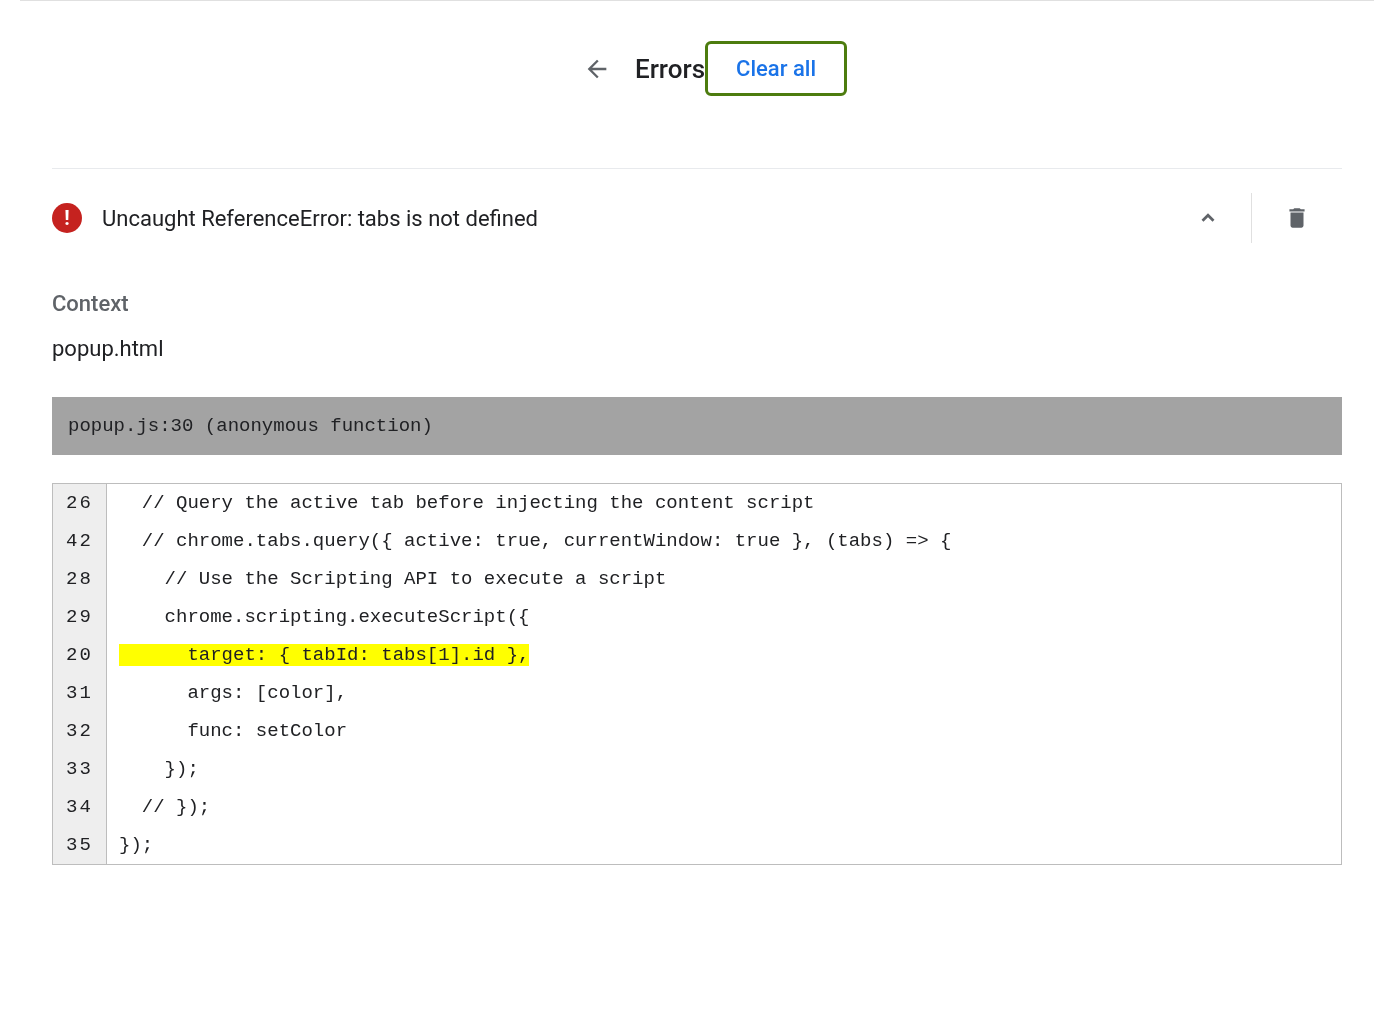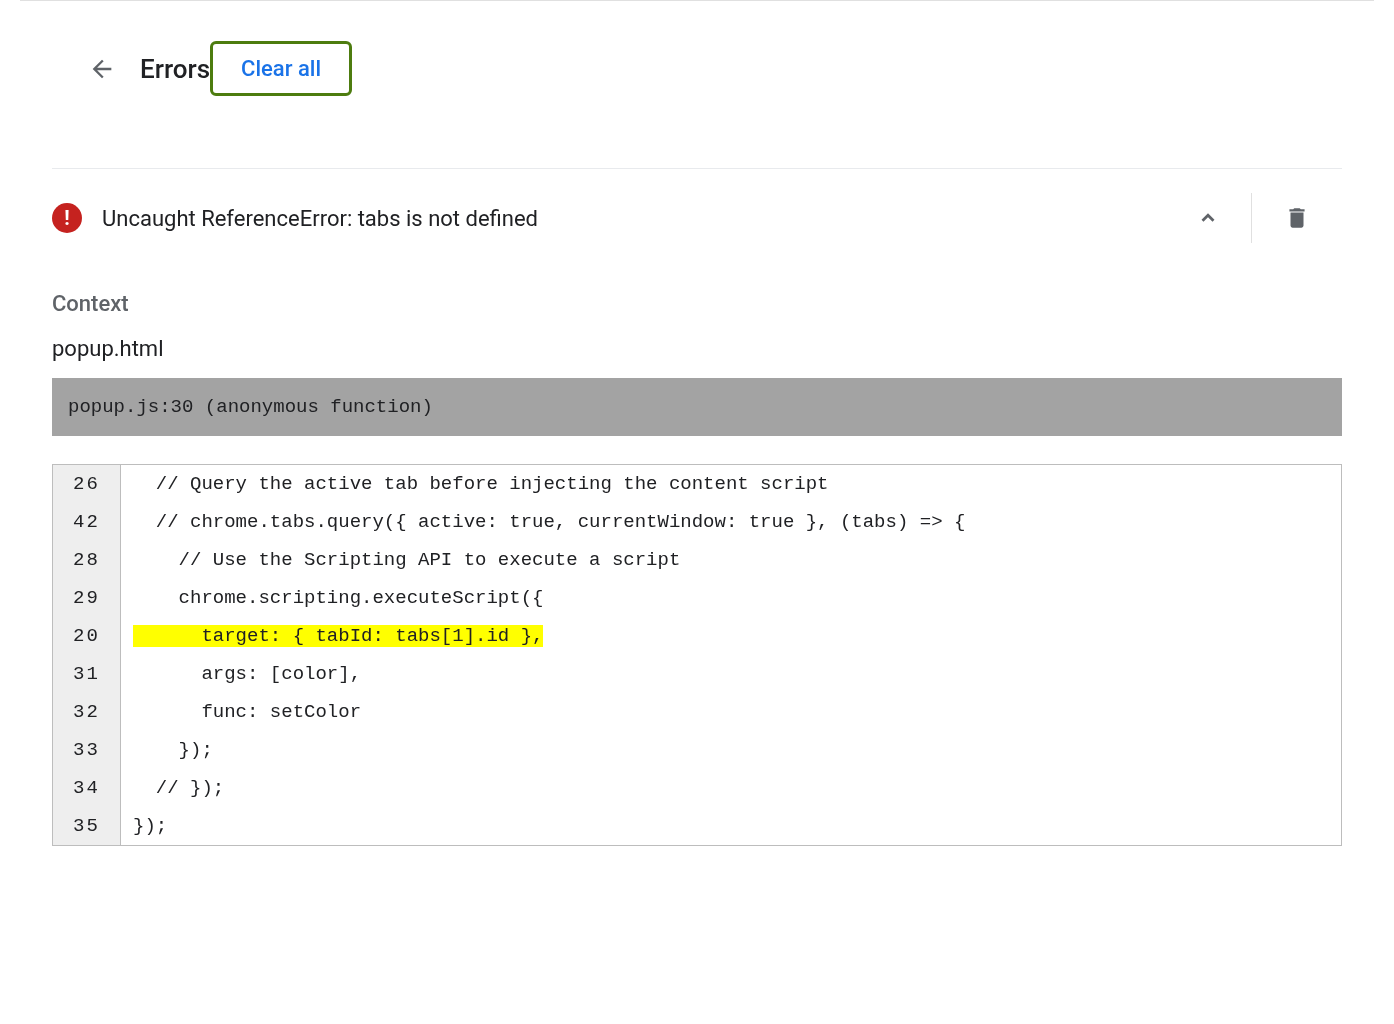--- a/index.html
+++ b/index.html
@@ -14,21 +14,21 @@
       height: 1024px;
     }
     .container {
       padding: 40px 32px;
       border-top: 1px solid #e0e0e0;
       margin: 0 20px;
     }
     .header-row {
       display: flex;
       align-items: center;
-      justify-content: flex-start;
+      justify-content: center;
       margin-bottom: 24px;
       padding-bottom: 48px;
     }
     .header-left {
       display: flex;
       align-items: center;
       gap: 24px;
     }
     .back-btn {
       cursor: pointer;
@@ -119,21 +119,21 @@
     .section-label {
       font-size: 22px;
       font-weight: 500;
       color: #5f6368;
       margin-top: 24px;
       margin-bottom: 20px;
     }
     .context-value {
       font-size: 22px;
       color: #202124;
-      margin-bottom: 17px;
+      margin-bottom: 36px;
     }
     .trace-header {
       background: #a3a3a3;
       padding: 18px 16px;
       font-family: "Courier New", Courier, monospace;
       font-size: 19px;
       color: #202124;
       margin-bottom: 28px;
     }
     .code-block {
@@ -141,21 +141,21 @@
       font-family: "Courier New", Courier, monospace;
       font-size: 19px;
     }
     .code-row {
       display: flex;
       align-items: stretch;
     }
     .line-num {
       background: #eeeeee;
       border-right: 1px solid #bdbdbd;
-      width: 68px;
+      width: 54px;
       text-align: center;
       padding: 8px 0;
       color: #202124;
       flex-shrink: 0;
       letter-spacing: 2px;
     }
     .code-content {
       padding: 8px 12px;
       white-space: pre;
       flex: 1;

